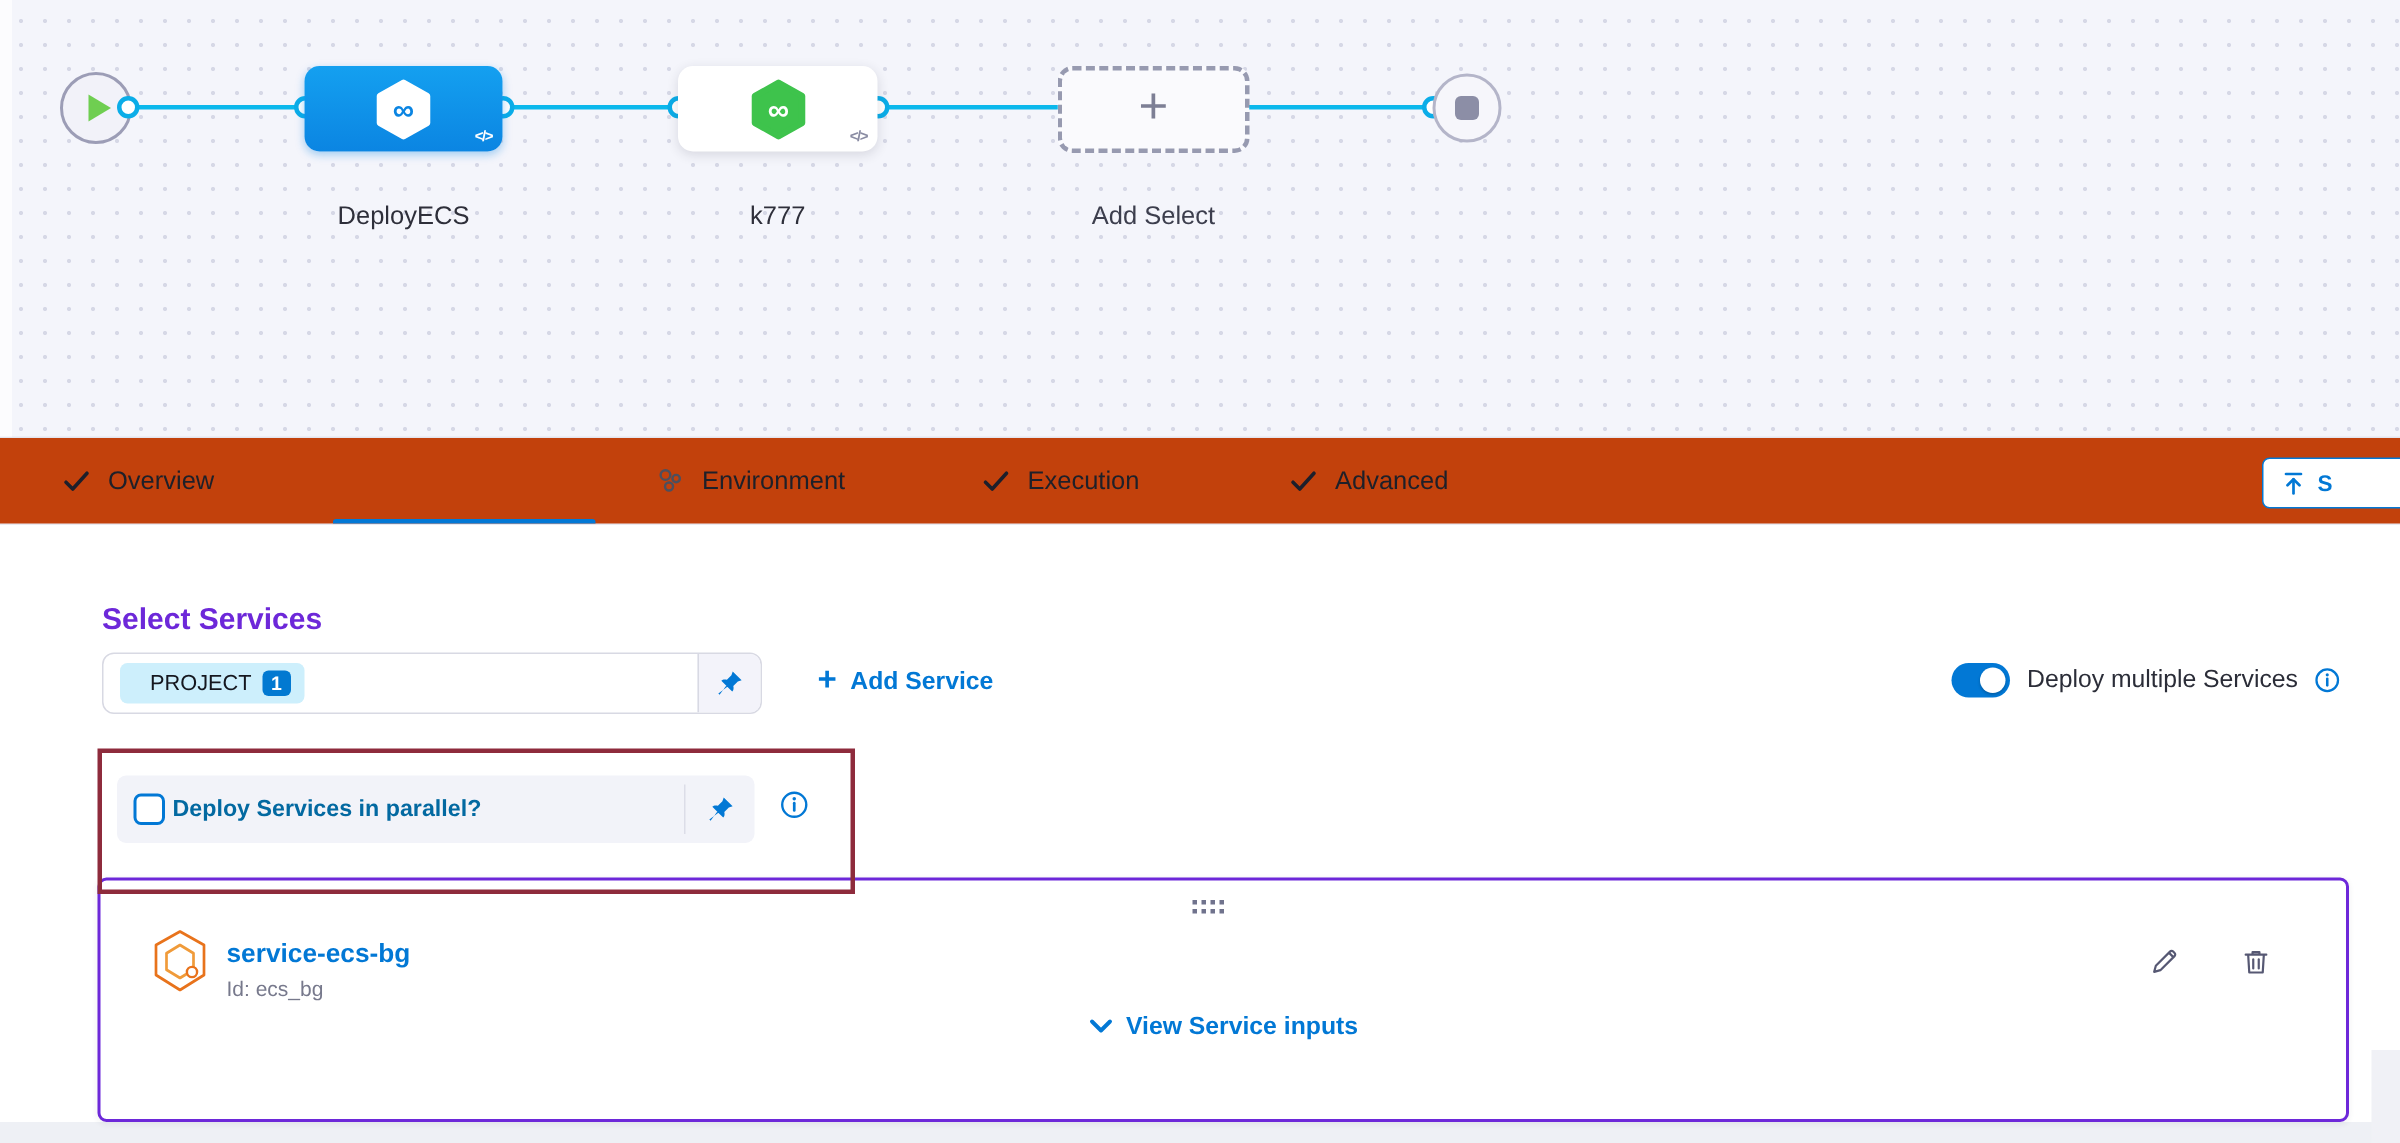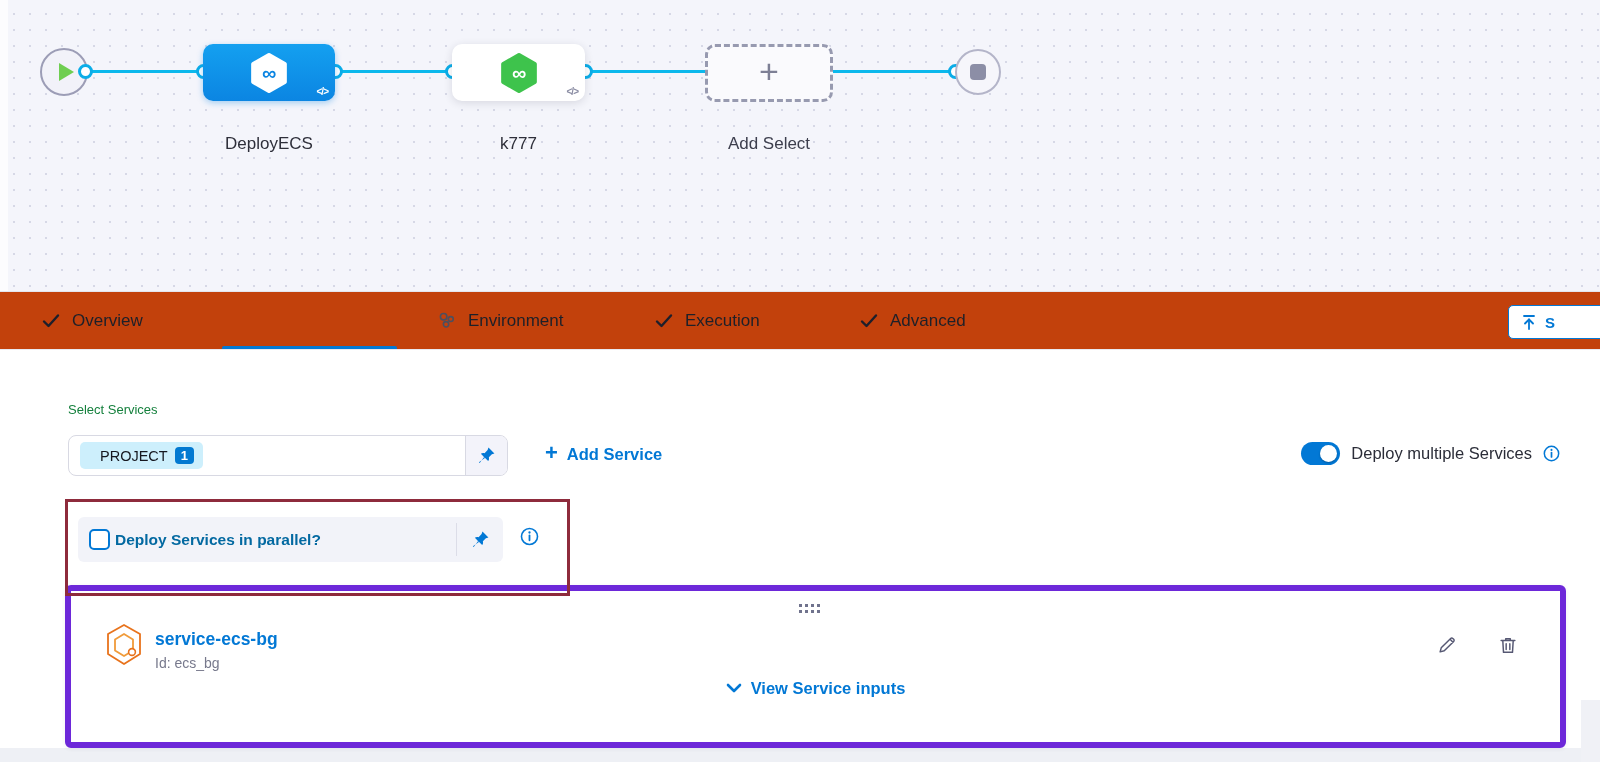--- a/index.html
+++ b/index.html
@@ -66,21 +66,21 @@
   .save-btn {
     position: absolute; left: 1508px; top: 13px; height: 34px; width: 130px;
     border: 1.5px solid #0278d5; border-radius: 5px; background: #fff; color: #0278d5;
     display: flex; align-items: center; gap: 8px; padding: 0 12px; font-size: 15px; font-weight: 600;
   }
 
   
   .content { position: absolute; left: 0; top: 350px; width: 1600px; height: 398px; background: #fff; }
   .right-gutter { position:absolute; left:1581px; top:350px; width:19px; height:412px; background:#f0f1f6; }
 
-  .select-label { position: absolute; left: 68px; top: 52px; font-size: 13px; font-weight: 400; color: #15803d; }
+  .select-label { position: absolute; left: 68px; top: 52px; font-size: 20px; font-weight: 700; color: #6d28d9; }
   .services-input {
     position: absolute; left: 68px; top: 85px; width: 440px; height: 41px;
     background: #fff; border: 1px solid #d8d9e3; border-radius: 8px; display: flex; align-items: stretch; overflow: hidden;
   }
   .chip-wrap { flex: 1; display: flex; align-items: center; padding-left: 11px; }
   .svc-chip { background: #cdeffc; border-radius: 5px; padding: 5px 9px; display: flex; align-items: center; gap: 7px; }
   .svc-chip-text { font-size: 14.5px; color: #15171f; margin-left: 11px; }
   .svc-chip-badge { background: #0279d1; color: #fff; border-radius: 4px; font-size: 13px; font-weight: 700; padding: 1px 6px; }
   .pin-box { width: 42px; background: #f3f3fa; border-left: 1px solid #d8d9e3; display: flex; align-items: center; justify-content: center; }
 
@@ -97,21 +97,21 @@
   .parallel-row { position: absolute; left: 78px; top: 167px; width: 425px; height: 45px; background: #f2f3f9; border-radius: 6px; display: flex; align-items: center; }
   .checkbox { width: 21px; height: 21px; border: 2px solid #0278d5; border-radius: 5px; background: #fff; margin-left: 11px; flex: none; cursor: pointer; }
   .parallel-label { font-size: 15.5px; color: #0369a1; margin-left: 5px; flex: 1; font-weight: bold; }
   .row-divider { width: 1px; height: 33px; background: #dcdde8; }
   .row-pin { width: 46px; display: flex; align-items: center; justify-content: center; }
   .parallel-info { position: absolute; left: 520px; top: 177px; }
 
   
   .service-card {
     position: absolute; left: 65px; top: 235px; width: 1501px; height: 163px;
-    background: #fff; border: 6px solid #6d28d9; border-radius: 6px; box-shadow: 0 1px 4px rgba(40,41,61,.07);
+    background: #fff; border: 2px solid #6d28d9; border-radius: 6px; box-shadow: 0 1px 4px rgba(40,41,61,.07);
   }
   .drag-handle { position: absolute; left: 728px; top: 13px; display: grid; grid-template-columns: repeat(4, 3px); grid-gap: 3px; cursor: grab; }
   .drag-handle i { width: 3px; height: 3px; background: #70738d; display: block; }
   .svc-icon { position: absolute; left: 34px; top: 32px; }
   .svc-name { position: absolute; left: 84px; top: 38px; font-size: 17.5px; font-weight: 600; color: #0278d5; cursor: pointer; }
   .svc-id { position: absolute; left: 84px; top: 64px; font-size: 14px; color: #77798c; }
   .card-action { position: absolute; top: 43px; cursor: pointer; }
   .act-edit { left: 1365px; } .act-delete { left: 1426px; }
   .view-inputs { position: absolute; left: 0; width: 100%; top: 88px; display: flex; justify-content: center; align-items: center; gap: 9px; color: #0278d5; font-size: 16.5px; font-weight: 700; cursor: pointer; }
 

